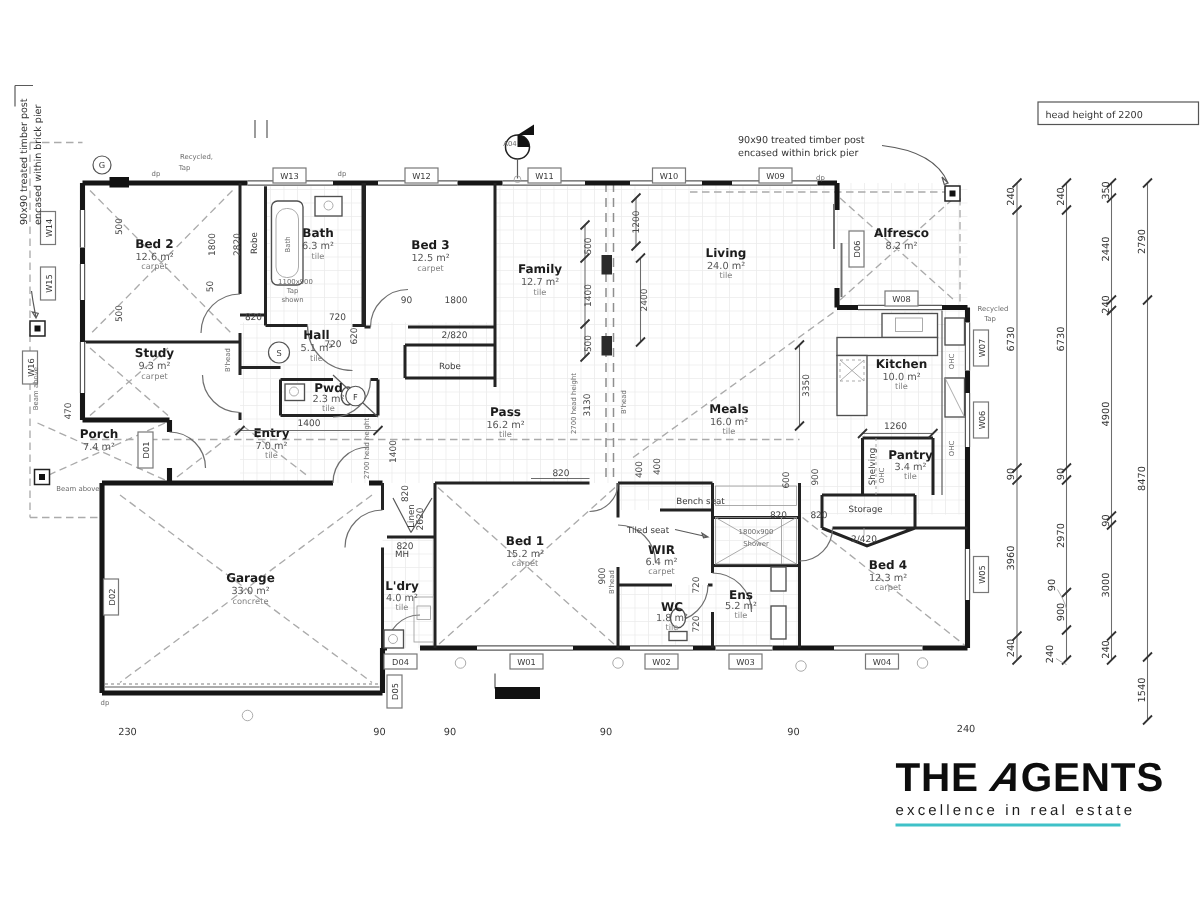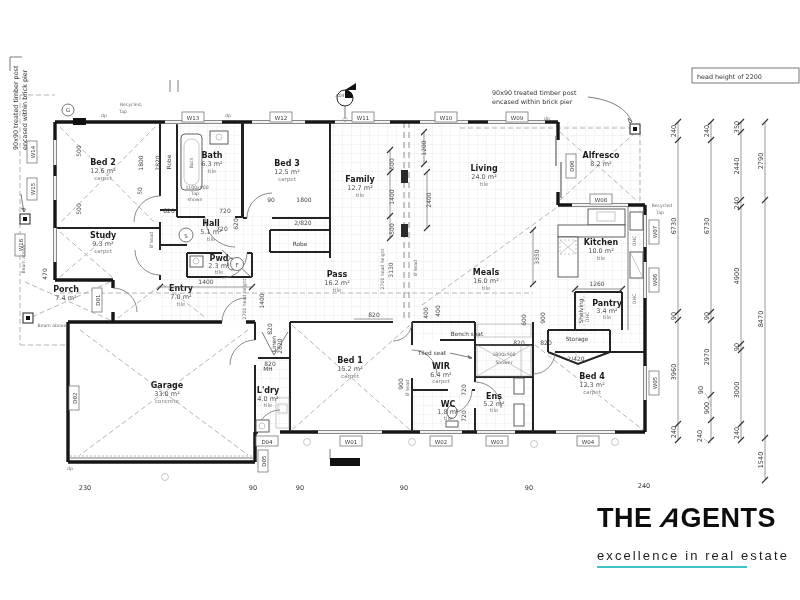--- a/index.html
+++ b/index.html
@@ -21,21 +21,21 @@
   .dash{stroke:#ababab;stroke-width:.9;fill:none;stroke-dasharray:5 3}
   .dashb{stroke:#8f8f8f;stroke-width:1;fill:none;stroke-dasharray:6 4}
   .arc{stroke:#6f6f6f;stroke-width:.8;fill:none}
   .tagr{fill:#fff;stroke:#787878;stroke-width:.8}
   .fix{stroke:#4f4f4f;stroke-width:.9;fill:#fff}
   .tick{stroke:#333;stroke-width:1.2;fill:none}
   .dimline{stroke:#6d6d6d;stroke-width:.7;fill:none}
   .logo{position:absolute;left:597px;top:505px;width:150px;text-align:center}
   .logo-title{font-size:27px;font-weight:bold;letter-spacing:.5px;color:#0d0d0d;line-height:1;white-space:nowrap;font-family:"Liberation Sans",sans-serif}
   .logo-a{display:inline-block;transform:skewX(-10deg);font-style:italic}
-  .logo-tag{font-size:13px;letter-spacing:2.1px;color:#1c1c1c;margin-top:16px;white-space:nowrap;font-family:"Liberation Sans",sans-serif}
+  .logo-tag{font-size:10px;letter-spacing:2.1px;color:#1c1c1c;margin-top:3px;white-space:nowrap;font-family:"Liberation Sans",sans-serif}
   .logo-line{height:2px;background:var(--accent,#3fc1c8);margin-top:3px}
 </style>
 </head>
 <body>
 
 <div id="stage">
 <svg width="800" height="600" viewBox="0 0 800 600">
   <defs>
     <pattern id="tg" width="9" height="9" patternUnits="userSpaceOnUse">
       <path d="M9,0H0V9" fill="none" stroke="#ebebeb" stroke-width="1"></path>

